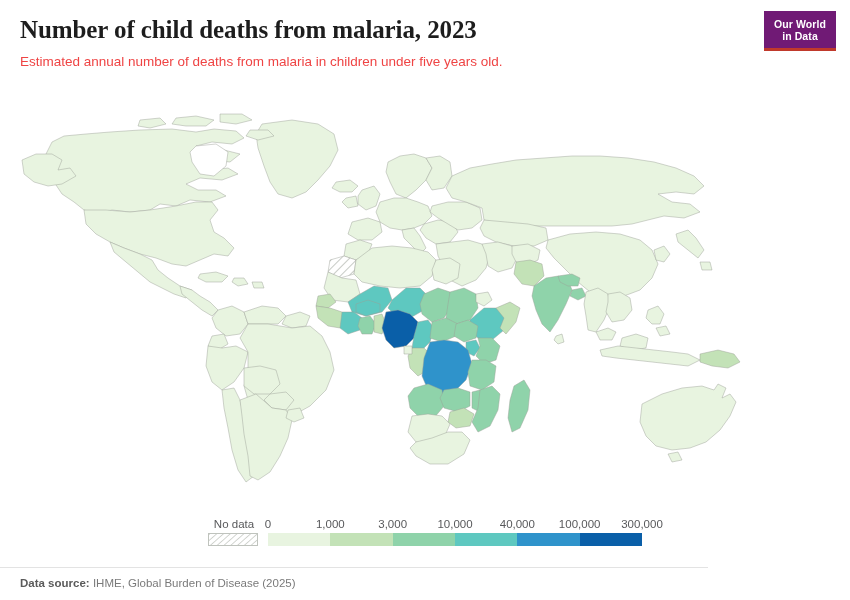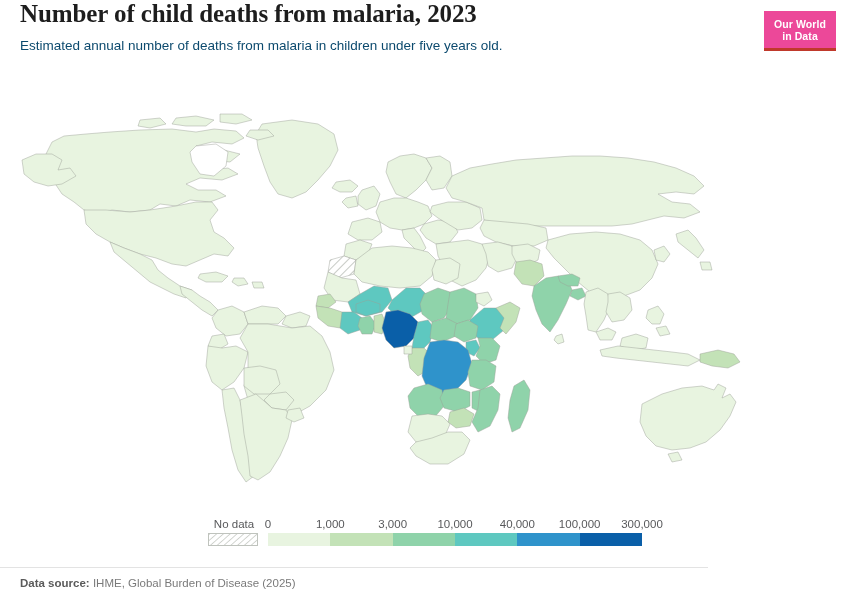--- a/index.html
+++ b/index.html
@@ -5,35 +5,35 @@
   html,body{margin:0;padding:0;}
   body{
     width:850px;height:600px;background:#ffffff;
     font-family:"Liberation Sans",sans-serif;
     -webkit-font-smoothing:antialiased;
     overflow:hidden;position:relative;
   }
   .frame{position:absolute;inset:0;}
 
   
-  .header{position:absolute;left:20px;top:0;right:20px;}
+  .header{position:absolute;left:20px;top:16px;right:20px;}
   .title{
     font-family:"Liberation Serif",serif;
     font-size:25px;font-weight:700;color:#1d1d1d;
     letter-spacing:-.1px;line-height:1.1;margin:0;
   }
   .subtitle{
-    font-size:13.5px;color:#0c4a6e;margin:9px 0 0 0;
+    font-size:13.5px;color:#ef4444;margin:9px 0 0 0;
     line-height:1.35;font-weight:400;
   }
 
   
   .logo{
     position:absolute;right:14px;top:11px;width:72px;height:40px;
-    background:#ec4899;box-sizing:border-box;
+    background:#701a75;box-sizing:border-box;
     display:flex;flex-direction:column;align-items:center;justify-content:center;
     border-bottom:3px solid #c0392b;
   }
   .logo span{
     display:block;color:#fff;font-size:10.5px;font-weight:700;
     line-height:12px;text-align:center;letter-spacing:.1px;
   }
 
   
   .map-wrap{position:absolute;left:0;top:98px;width:850px;height:400px;}

